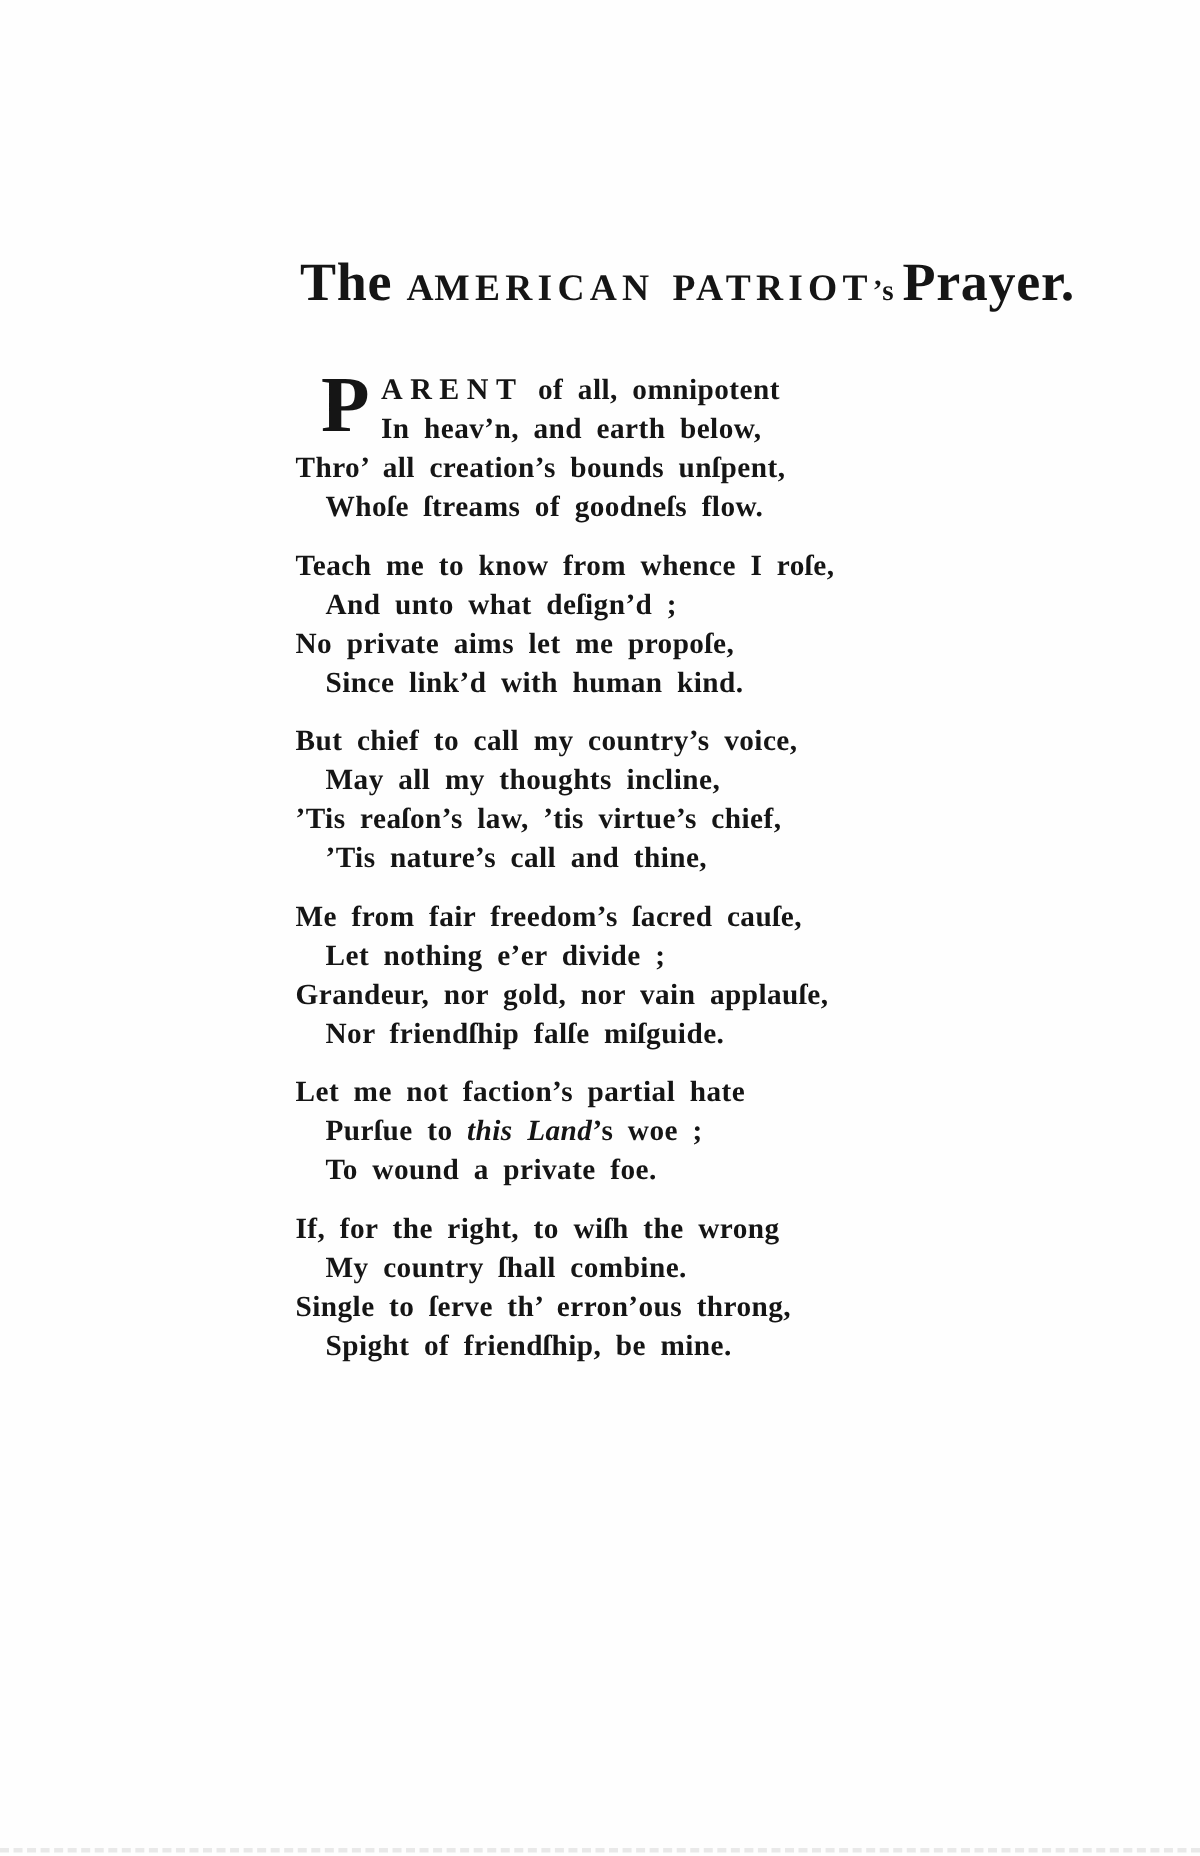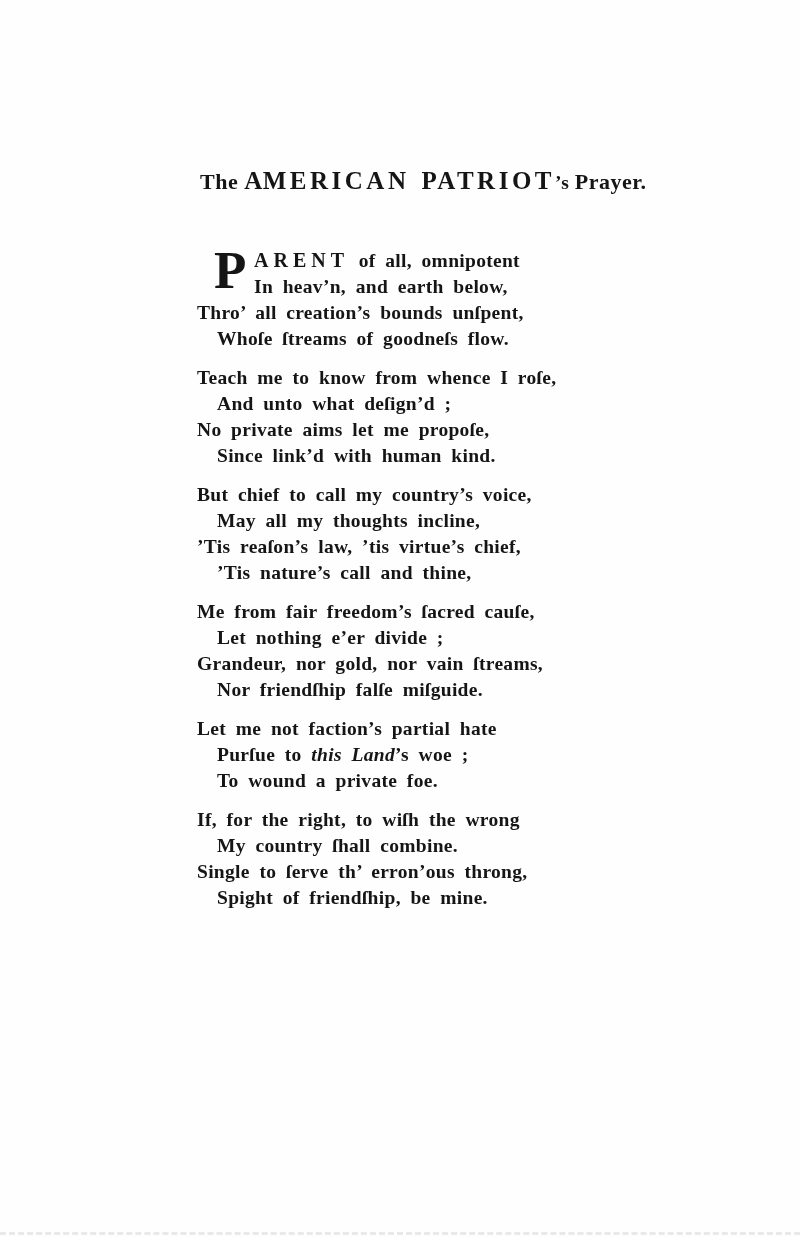--- a/index.html
+++ b/index.html
@@ -21,21 +21,21 @@
   .title {
     position: absolute;
     left: 200px;
     top: 167px;
     width: 420px;
     white-space: nowrap;
     font-weight: bold;
     letter-spacing: 0.5px;
   }
   .title span { vertical-align: baseline; }
-  .tp-plain     { font-size: 22px; }
+  .tp-plain     { font-size: 36px; }
   .tp-cap       { font-size: 25px; }
   .tp-smallcaps { font-size: 25px; letter-spacing: 3.5px; }
   .tp-small     { font-size: 19.5px; }
   .tp-gap       { display: inline-block; width: 12px; }
 
   
   .poem {
     position: absolute;
     left: 197px;
     top: 247px;
@@ -97,21 +97,21 @@
       </div>
       <div class="stanza">
         <div class="line"><span class="seg-normal">But chief to call my country’s voice,</span></div>
         <div class="line indent"><span class="seg-normal">May all my thoughts incline,</span></div>
         <div class="line"><span class="seg-normal">’Tis reaſon’s law, ’tis virtue’s chief,</span></div>
         <div class="line indent"><span class="seg-normal">’Tis nature’s call and thine,</span></div>
       </div>
       <div class="stanza">
         <div class="line"><span class="seg-normal">Me from fair freedom’s ſacred cauſe,</span></div>
         <div class="line indent"><span class="seg-normal">Let nothing e’er divide ;</span></div>
-        <div class="line"><span class="seg-normal">Grandeur, nor gold, nor vain ſtreams,</span></div>
+        <div class="line"><span class="seg-normal">Grandeur, nor gold, nor vain applauſe,</span></div>
         <div class="line indent"><span class="seg-normal">Nor friendſhip falſe miſguide.</span></div>
       </div>
       <div class="stanza">
         <div class="line"><span class="seg-normal">Let me not faction’s partial hate</span></div>
         <div class="line indent"><span class="seg-normal">Purſue to </span><span class="seg-italic">this Land</span><span class="seg-normal">’s woe ;</span></div>
         <div class="line indent"><span class="seg-normal">To wound a private foe.</span></div>
       </div>
       <div class="stanza">
         <div class="line"><span class="seg-normal">If, for the right, to wiſh the wrong</span></div>
         <div class="line indent"><span class="seg-normal">My country ſhall combine.</span></div>

